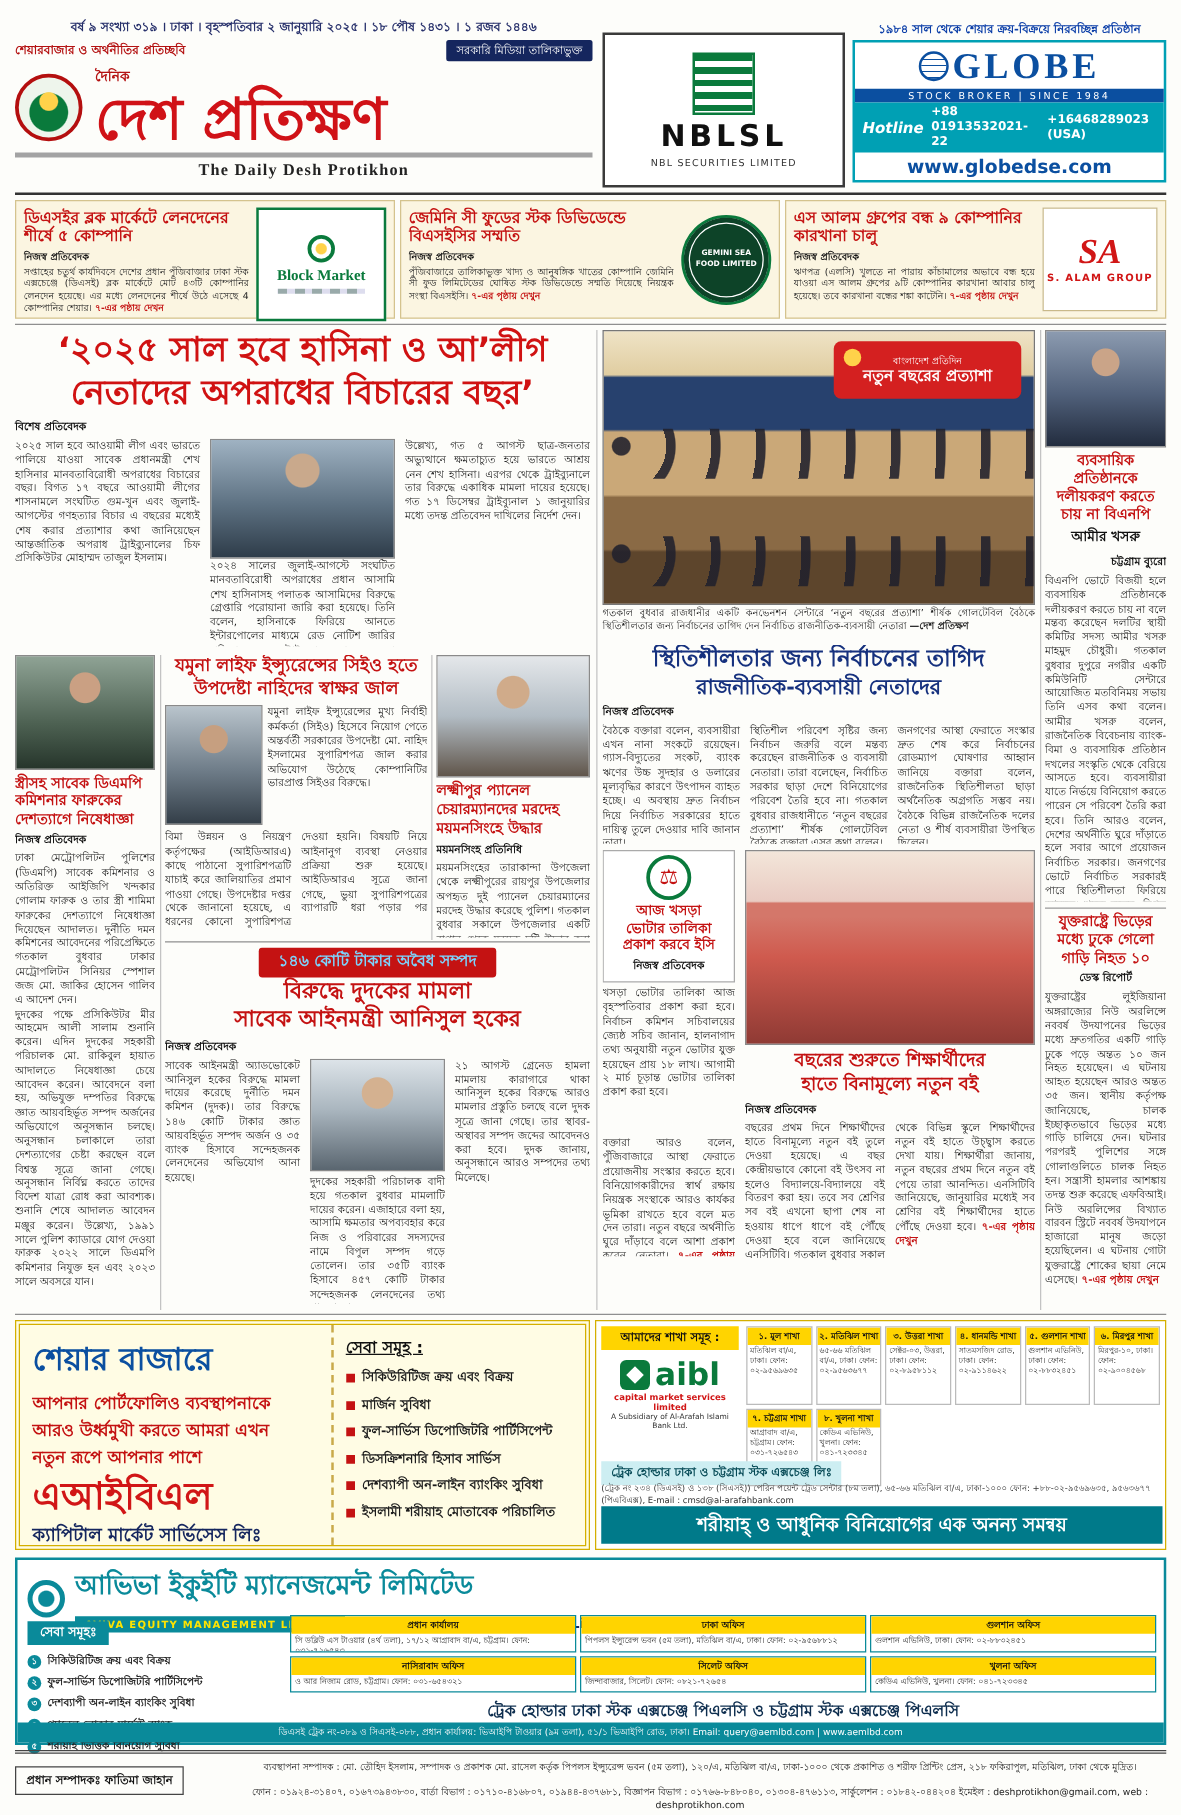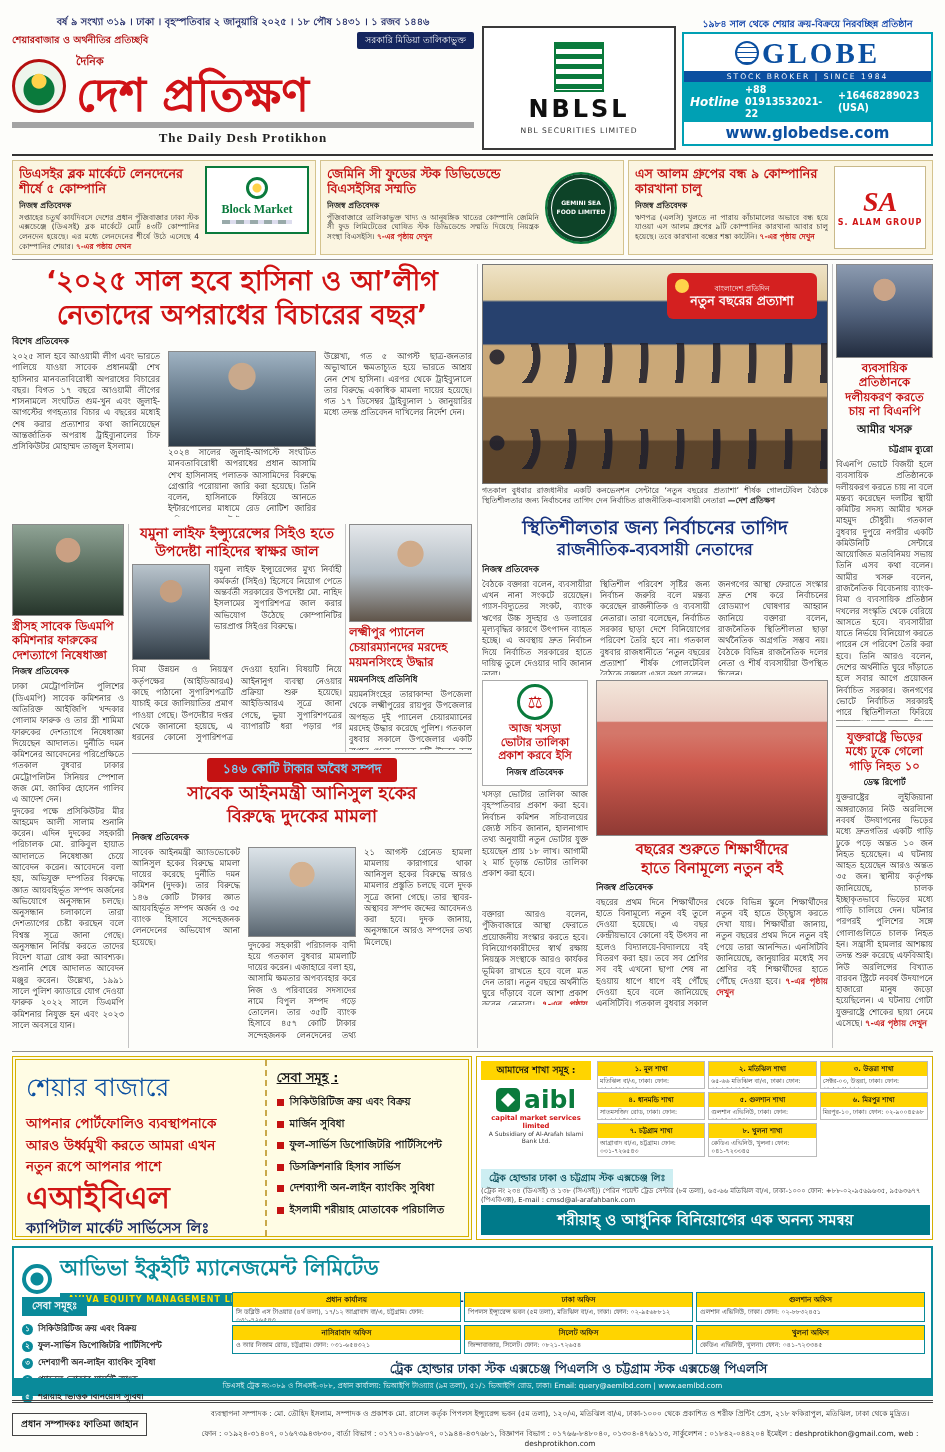--- a/index.html
+++ b/index.html
@@ -15,21 +15,21 @@
 
 .dateline{left:12px;top:14px;width:462px;height:16px;font-size:9.8px;color:#27306b;text-align:center;font-weight:bold}
 .masthead{left:12px;top:32px;width:462px;height:118px}
 .tagrow{display:flex;justify-content:space-between;align-items:center;font-size:9.5px}
 .tag-left{color:#b41212;font-weight:bold}
 .tag-right{background:#15265e;color:#fff;padding:1px 8px;border-radius:2px;font-size:9px}
 .titlerow{display:flex;align-items:center;gap:10px;margin-top:4px}
 .mast-logo{width:54px;height:54px;border-radius:50%;border:3px solid #b40f0f;background:radial-gradient(circle at 50% 40%,#ffd24a 0 7px,transparent 8px),radial-gradient(circle at 50% 58%,#0a7a3c 0 15px,#eef5ec 16px)}
 .daily{font-size:11px;color:#b41212;font-weight:bold}
 .mast-title{font-size:46px;line-height:1.02;font-weight:bold;color:#d01217}
-.mast-sub{margin-top:3px;text-align:center;font-family:"Liberation Serif",serif;font-size:13px;font-weight:bold;letter-spacing:1px;color:#222;border-top:6px solid #a3a3a3;padding-top:2px}
+.mast-sub{margin-top:3px;text-align:center;font-family:"Liberation Serif",serif;font-size:13px;font-weight:bold;letter-spacing:1px;color:#222;border-top:4px solid #a3a3a3;padding-top:2px}
 
 .nblsl{left:482px;top:26px;width:194px;height:124px;border:2px solid #3a3a3a;display:flex;flex-direction:column;align-items:center;justify-content:center;gap:3px;background:#fff}
 .nblsl-logo{width:50px;height:50px;border:2px solid #0a7a3c;background:repeating-linear-gradient(180deg,#0a7a3c 0 5px,#fff 5px 10px)}
 .nblsl-brand{font-size:24px;font-weight:bold;letter-spacing:3px;color:#101010}
 .nblsl-co{font-size:7.6px;color:#333;letter-spacing:1px}
 
 .globe{left:682px;top:18px;width:251px;height:132px}
 .globe-top{font-size:9.3px;font-weight:bold;color:#0b3ea8;text-align:center;line-height:1.25;margin-bottom:2px}
 .globe-box{border:2px solid #00a0b4;background:#fff}
 .globe-brandrow{display:flex;align-items:center;justify-content:center;gap:3px;padding:3px 0 1px}
@@ -39,21 +39,21 @@
 .globe-hot{background:#00a0b4;color:#fff;display:flex;align-items:center;gap:6px;padding:2px 6px}
 .globe-hot-l{font-size:12px;font-weight:bold;font-style:italic}
 .globe-hot-n{font-size:9.6px;font-weight:bold;line-height:1.25}
 .globe-web{font-size:15px;font-weight:bold;color:#0b4fa0;text-align:center;padding:2px 0}
 
 .brief{position:absolute;top:160px;height:95px;background:#fbf5e1;border:1px solid #d4c38e;padding:5px 6px;display:flex;gap:6px}
 .brief-txt{flex:1;overflow:hidden}
 .brief-title{font-size:12.6px;line-height:1.22;font-weight:bold;color:#c41212}
 .brief-body{font-size:7.4px;line-height:1.3;text-align:justify;color:#222}
 .brief-byl{font-size:7.8px;font-weight:bold;margin:2px 0 1px}
-.blockmkt{width:104px;height:68px;background:#fff;border:2px solid #0a7a3c;display:flex;flex-direction:column;align-items:center;justify-content:center;gap:3px}
+.blockmkt{width:104px;height:91px;background:#fff;border:2px solid #0a7a3c;display:flex;flex-direction:column;align-items:center;justify-content:center;gap:3px}
 .blockmkt .seal{width:22px;height:22px;border-radius:50%;border:3px solid #0a7a3c;background:radial-gradient(circle,#ffd24a 0 4px,#fff 5px)}
 .blockmkt .t{font-size:12px;font-weight:bold;color:#0a7a3c;font-family:"Liberation Serif",serif}
 .blockmkt .bar{width:70px;height:4px;background:repeating-linear-gradient(90deg,#9aa 0 8px,#dde 8px 14px)}
 .gemini{width:72px;height:72px;border-radius:50%;background:#0d4328;border:2px solid #0a7a3c;box-shadow:inset 0 0 0 4px #0d4328,inset 0 0 0 5px #fff;display:flex;align-items:center;justify-content:center;text-align:center;color:#fff;font-size:6px;font-weight:bold;line-height:1.4;padding:8px;align-self:center}
 .salam{width:92px;height:83px;border:1px solid #c9b98a;background:#fff;display:flex;flex-direction:column;align-items:center;justify-content:center;gap:2px}
 .salam .mono{font-size:28px;font-weight:bold;font-style:italic;color:#d11616;line-height:1;font-family:"Liberation Serif",serif}
 .salam .nm{font-size:8px;font-weight:bold;color:#d11616;letter-spacing:1px}
 
 .lead{left:12px;top:264px;width:460px;height:256px}
 .lead-h{font-size:27px;line-height:1.26;font-weight:bold;color:#d01212;text-align:center}
@@ -104,38 +104,38 @@
 .lak-h{font-size:11.6px;font-weight:bold;color:#c41212;line-height:1.3;margin-top:3px}
 .anisul{left:132px;top:758px;width:340px;height:290px;overflow:hidden;text-align:center}
 .kicker{display:inline-block;background:#c41212;color:#7dd3fc;font-size:12.5px;font-weight:bold;padding:2px 16px;border-radius:3px}
 .anisul-h{font-size:17.5px;font-weight:bold;color:#c41212;line-height:1.3}
 .anisul-body{display:flex;gap:8px;text-align:justify;height:196px;overflow:hidden;margin-top:2px}
 .anisul-col{flex:1}
 .aport{width:100%;height:90px;border:1px solid #8a8a8a;margin-bottom:3px}
 
 .aibl-left{left:12px;top:1056px;width:460px;height:184px;border:4px double #d4af00;background:#fffce4;display:flex}
 .al-l{width:55%;padding:8px 10px;display:flex;flex-direction:column;gap:4px}
-.al-t1{font-size:25px;font-weight:normal;color:#0b4fa0}
+.al-t1{font-size:25px;font-weight:bold;color:#0b4fa0}
 .al-red{font-size:13.5px;font-weight:bold;color:#c41212;line-height:1.3}
 .al-brand{font-size:30px;font-weight:bold;color:#d11616;line-height:1.05;margin-top:2px}
 .al-brand2{font-size:14.5px;font-weight:bold;color:#15265e}
 .al-r{flex:1;border-left:2px dashed #c9a94a;padding:8px 10px}
 .svc-title{font-size:13px;font-weight:bold;text-decoration:underline;margin-bottom:5px}
 .svc{display:flex;align-items:center;gap:6px;margin:4.5px 0;font-size:10.3px;font-weight:bold;color:#1c1c1c}
 .sq{width:7px;height:7px;background:#c41212;flex:none}
 .aibl-right{left:476px;top:1056px;width:457px;height:184px;border:1px solid #d4af00;background:#fff;position:absolute}
 .ar-chip{position:absolute;left:4px;top:4px;width:110px;background:#ffd400;font-size:9.3px;font-weight:bold;text-align:center;padding:2px 0}
 .ar-logo{position:absolute;left:4px;top:28px;width:110px;text-align:center}
 .ar-logorow{display:flex;align-items:center;justify-content:center;gap:4px}
 .ar-ic{width:24px;height:24px;background:#0a7a3c;border-radius:5px;position:relative}
 .ar-ic::after{content:"";position:absolute;left:7px;top:7px;width:10px;height:10px;background:#fff;transform:rotate(45deg)}
 .ar-aibl{font-size:25px;font-weight:bold;color:#0a7a3c}
 .ar-sub{font-size:6.8px;font-weight:bold;color:#d11616}
 .ar-sub2{font-size:6px;color:#333}
-.branches{position:absolute;left:120px;top:4px;right:4px;height:96px;display:grid;grid-template-columns:repeat(3,1fr);grid-template-rows:1fr 1fr;gap:3px}
+.branches{position:absolute;left:120px;top:4px;right:4px;height:128px;display:grid;grid-template-columns:repeat(6,1fr);grid-template-rows:1fr 1fr;gap:3px}
 .branch{border:1px solid #bbb;overflow:hidden;background:#fff}
 .branch-h{background:#ffd400;font-size:6.8px;font-weight:bold;text-align:center;padding:1px 0}
 .branch-b{font-size:6.2px;line-height:1.3;color:#333;padding:1px 2px}
 .ar-trek{position:absolute;left:4px;top:112px;background:#cdeef2;color:#064a56;font-size:9.3px;font-weight:bold;padding:2px 8px}
 .ar-addr{position:absolute;left:4px;top:130px;width:449px;font-size:6.8px;line-height:1.35;color:#333}
 .ar-slogan{position:absolute;left:4px;bottom:4px;width:449px;height:30px;background:#007a8a;color:#fff;font-size:15px;font-weight:bold;display:flex;align-items:center;justify-content:center}
 
 .aviva{left:12px;top:1246px;width:921px;height:150px;border:2px solid #0a8a9a;background:#fff;position:absolute}
 .av-head{position:absolute;left:8px;top:4px;display:flex;align-items:center;gap:8px}
 .av-logo{width:30px;height:30px;border-radius:50%;border:4px solid #0a8a9a;background:radial-gradient(circle,#0a8a9a 0 6px,#fff 7px)}
@@ -331,22 +331,22 @@
     <div class="port port-6" style="height:98px"></div>
     <div class="lak-h">লক্ষ্মীপুর প্যানেল চেয়ারম্যানদের মরদেহ ময়মনসিংহে উদ্ধার</div>
     <div class="byl">ময়মনসিংহ প্রতিনিধি</div>
     <div class="bt ovh"><span>ময়মনসিংহের তারাকান্দা উপজেলা থেকে লক্ষ্মীপুরের রায়পুর উপজেলার অপহৃত দুই প্যানেল চেয়ারম্যানের মরদেহ উদ্ধার করেছে পুলিশ। গতকাল বুধবার সকালে উপজেলার একটি বাগান থেকে মরদেহ দুটি উদ্ধার করা হয়। পুলিশ জানায়, নিখোঁজের তিন দিন পর হাত-পা বাঁধা অবস্থায় মরদেহ পাওয়া যায়। এ ঘটনায় মামলা হয়েছে।</span> </div>
   </div>
 
   <div class="hr" style="left:132px;top:753px;width:340px"></div>
 
   <div class="abs anisul">
     <div class="kicker">১৪৬ কোটি টাকার অবৈধ সম্পদ</div>
+    <div class="anisul-h">বিরুদ্ধে দুদকের মামলা</div>
     <div class="anisul-h">সাবেক আইনমন্ত্রী আনিসুল হকের</div>
-    <div class="anisul-h">বিরুদ্ধে দুদকের মামলা</div>
     <div class="byl" style="text-align:left">নিজস্ব প্রতিবেদক</div>
     <div class="anisul-body">
       <div class="anisul-col bt">সাবেক আইনমন্ত্রী অ্যাডভোকেট আনিসুল হকের বিরুদ্ধে মামলা দায়ের করেছে দুর্নীতি দমন কমিশন (দুদক)। তার বিরুদ্ধে ১৪৬ কোটি টাকার জ্ঞাত আয়বহির্ভূত সম্পদ অর্জন ও ৩৫ ব্যাংক হিসাবে সন্দেহজনক লেনদেনের অভিযোগ আনা হয়েছে।</div>
       <div class="anisul-col">
         <div class="aport port-3"></div>
         <div class="bt">দুদকের সহকারী পরিচালক বাদী হয়ে গতকাল বুধবার মামলাটি দায়ের করেন। এজাহারে বলা হয়, আসামি ক্ষমতার অপব্যবহার করে নিজ ও পরিবারের সদস্যদের নামে বিপুল সম্পদ গড়ে তোলেন। তার ৩৫টি ব্যাংক হিসাবে ৪৫৭ কোটি টাকার সন্দেহজনক লেনদেনের তথ্য পাওয়া গেছে।</div>
       </div>
       <div class="anisul-col bt">২১ আগস্ট গ্রেনেড হামলা মামলায় কারাগারে থাকা আনিসুল হকের বিরুদ্ধে আরও মামলার প্রস্তুতি চলছে বলে দুদক সূত্রে জানা গেছে। তার স্থাবর-অস্থাবর সম্পদ জব্দের আবেদনও করা হবে। দুদক জানায়, অনুসন্ধানে আরও সম্পদের তথ্য মিলেছে।</div>
     </div>
   </div>

